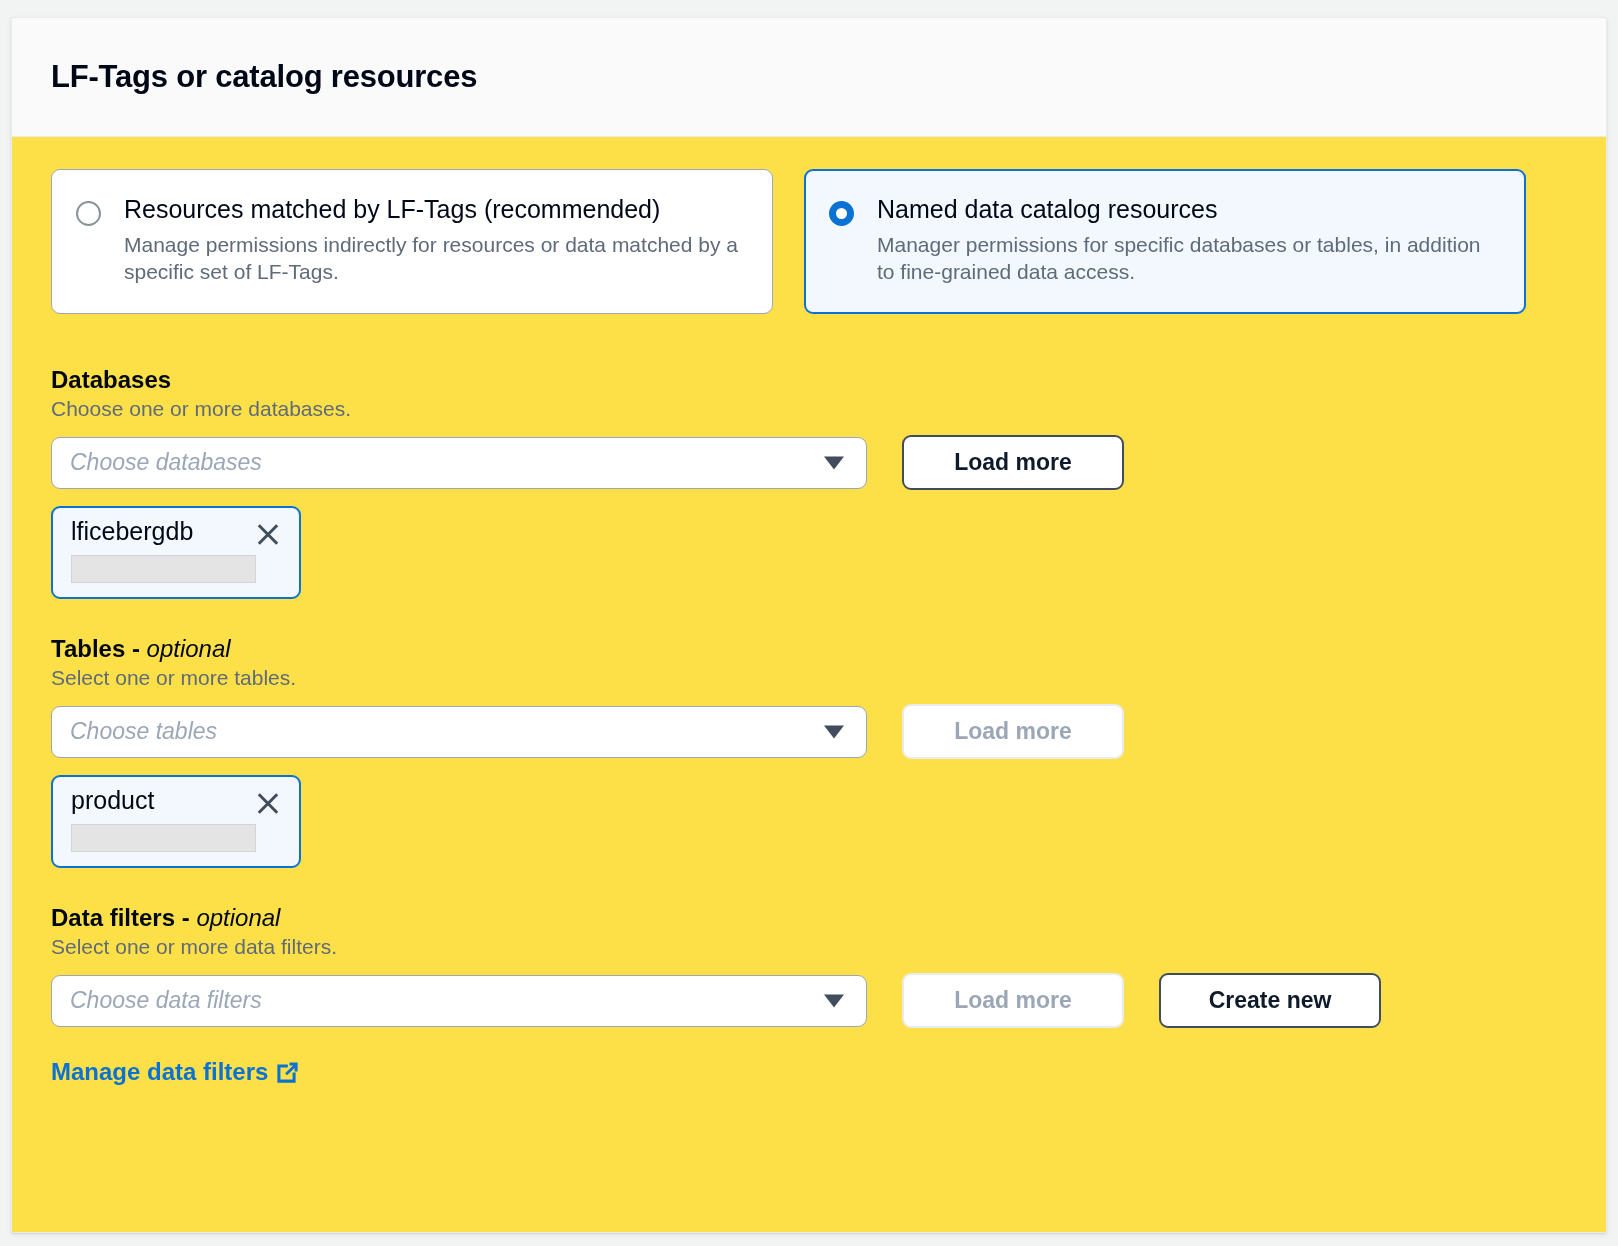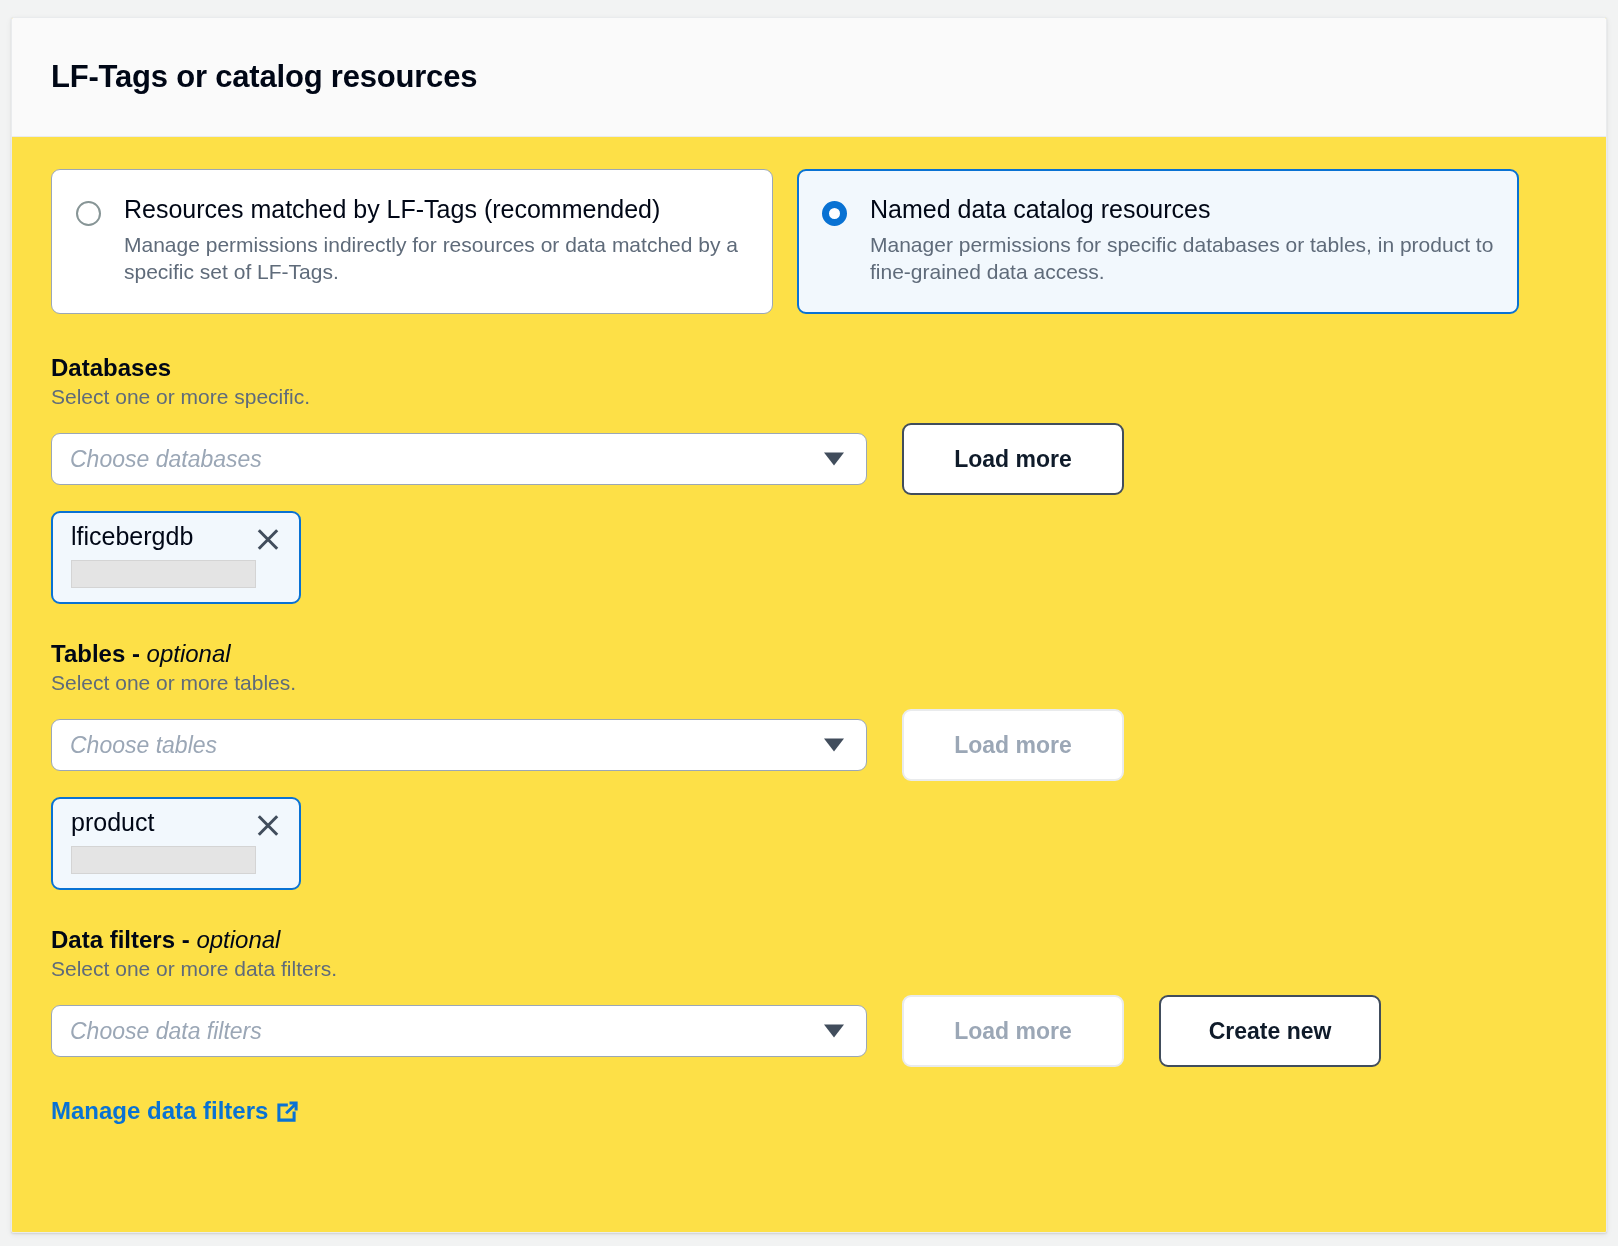--- a/index.html
+++ b/index.html
@@ -37,22 +37,22 @@
     letter-spacing: -0.2px;
   }
 
   .panel-body {
     padding: 32px 39px 0 39px;
   }
 
   
   .cards {
     display: flex;
-    gap: 24px;
-    margin-bottom: 40px;
+    gap: 31px;
+    margin-bottom: 52px;
   }
   .card {
     border: 1px solid #9ba7b6;
     border-radius: 9px;
     background: #ffffff;
     padding: 25px 24px 27px 24px;
     display: flex;
     align-items: flex-start;
     gap: 23px;
     cursor: pointer;
@@ -136,21 +136,21 @@
     position: absolute;
     right: 22px; top: 50%;
     transform: translateY(-50%);
     width: 0; height: 0;
     border-left: 10px solid transparent;
     border-right: 10px solid transparent;
     border-top: 13px solid #414d5c;
   }
 
   .btn {
-    height: 72px;
+    height: 55px;
     min-width: 222px;
     border-radius: 9px;
     border: 2px solid #414d5c;
     background: #ffffff;
     color: #0f1b2a;
     font-family: "Liberation Sans", sans-serif;
     font-size: 23px;
     font-weight: 700;
     cursor: pointer;
     display: flex;
@@ -241,29 +241,29 @@
         <div class="card-text">
           <div class="card-label">Resources matched by LF-Tags (recommended)</div>
           <div class="card-desc">Manage permissions indirectly for resources or data matched by a specific set of LF-Tags.</div>
         </div>
       </div>
 
       <div class="card right">
         <div class="radio-outer checked"></div>
         <div class="card-text">
           <div class="card-label">Named data catalog resources</div>
-          <div class="card-desc">Manager permissions for specific databases or tables, in product to fine-grained data access.</div>
+          <div class="card-desc">Manager permissions for specific databases or tables, in addition to fine-grained data access.</div>
         </div>
       </div>
 
     </div>
 
     <div class="field-group">
       <div class="field-label">Databases</div>
-      <div class="field-desc">Select one or more specific.</div>
+      <div class="field-desc">Choose one or more databases.</div>
       <div class="field-row">
         <div class="select">
           <span class="select-placeholder">Choose databases</span>
           <span class="caret"></span>
         </div>
         <button class="btn">Load more</button>
       </div>
       <div class="chip">
         <div class="chip-top">
           <span class="chip-name">lficebergdb</span>

